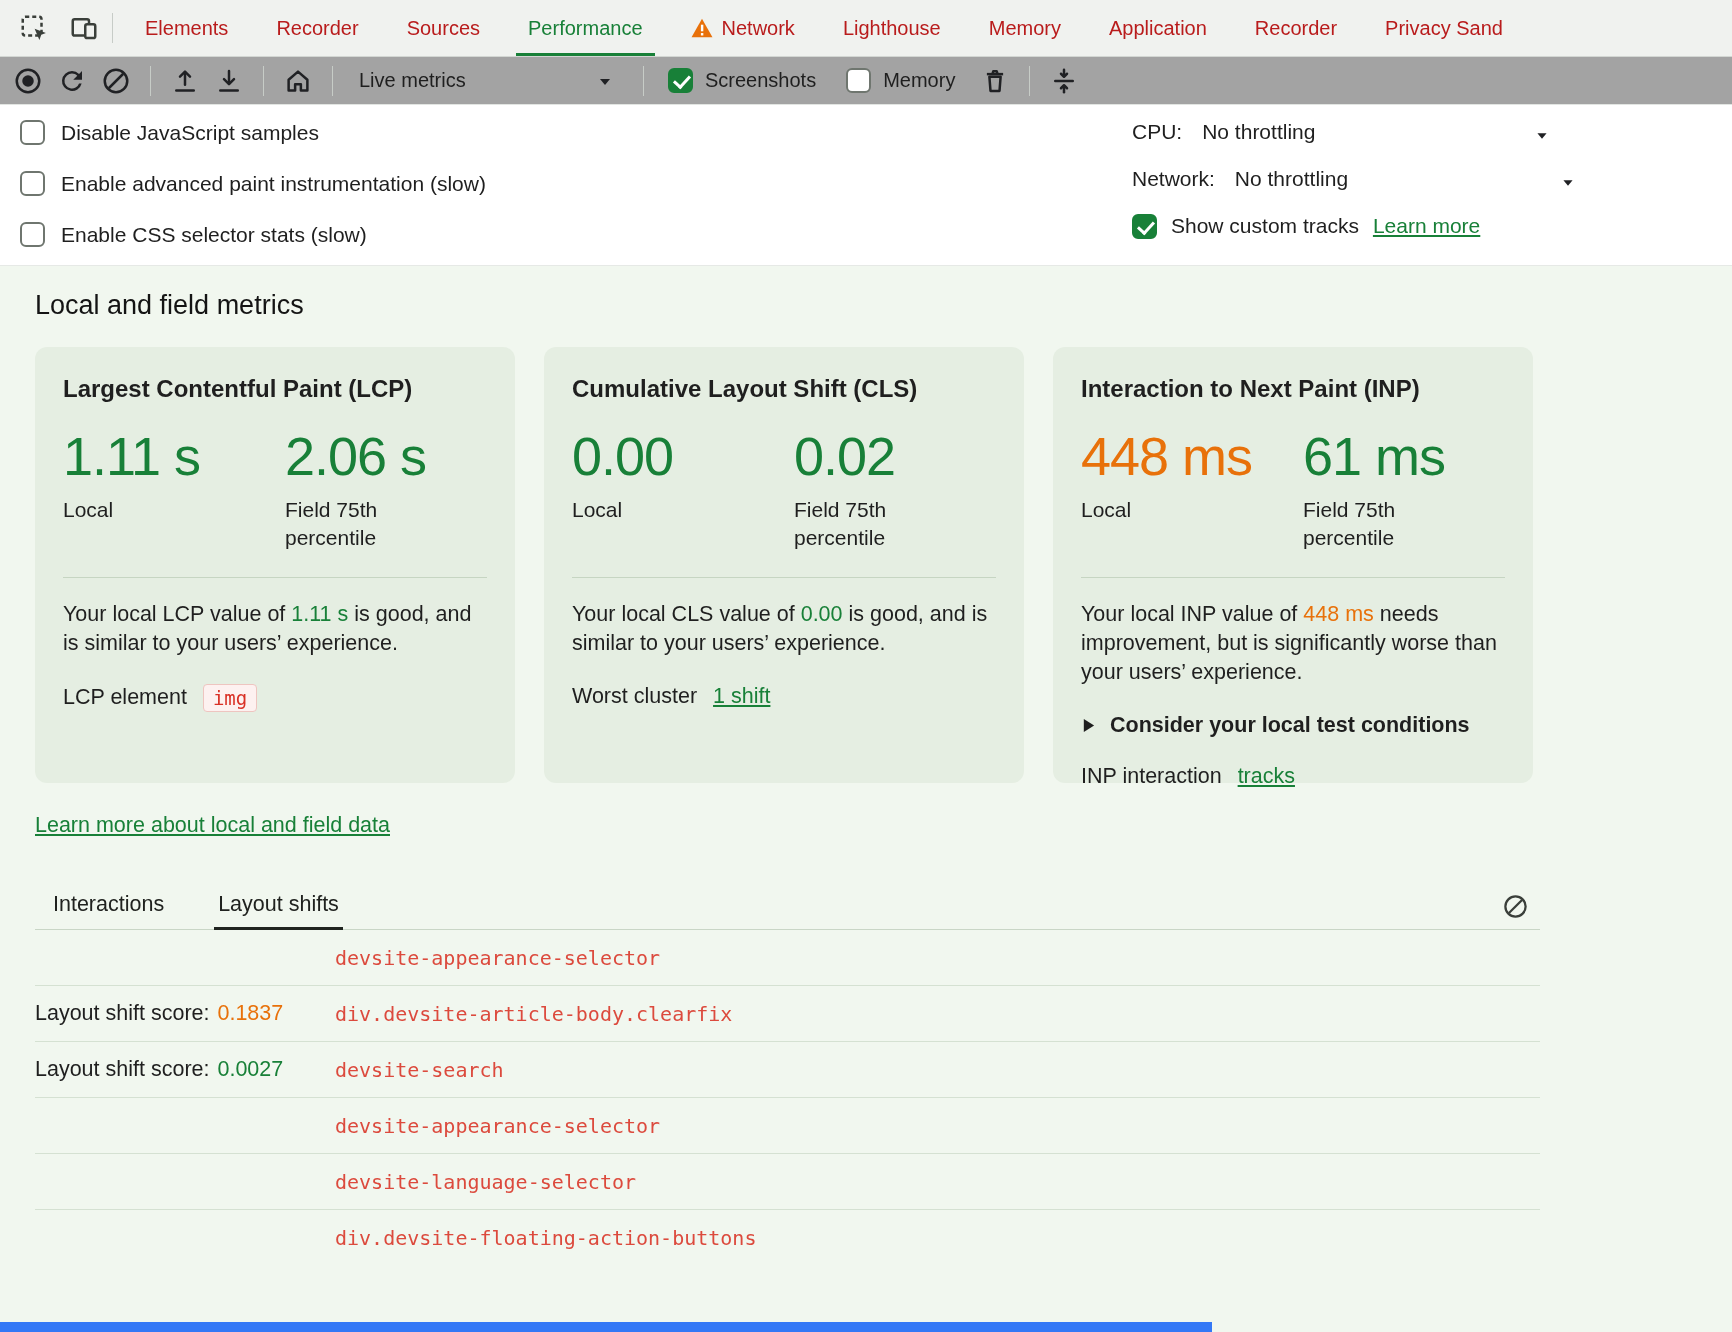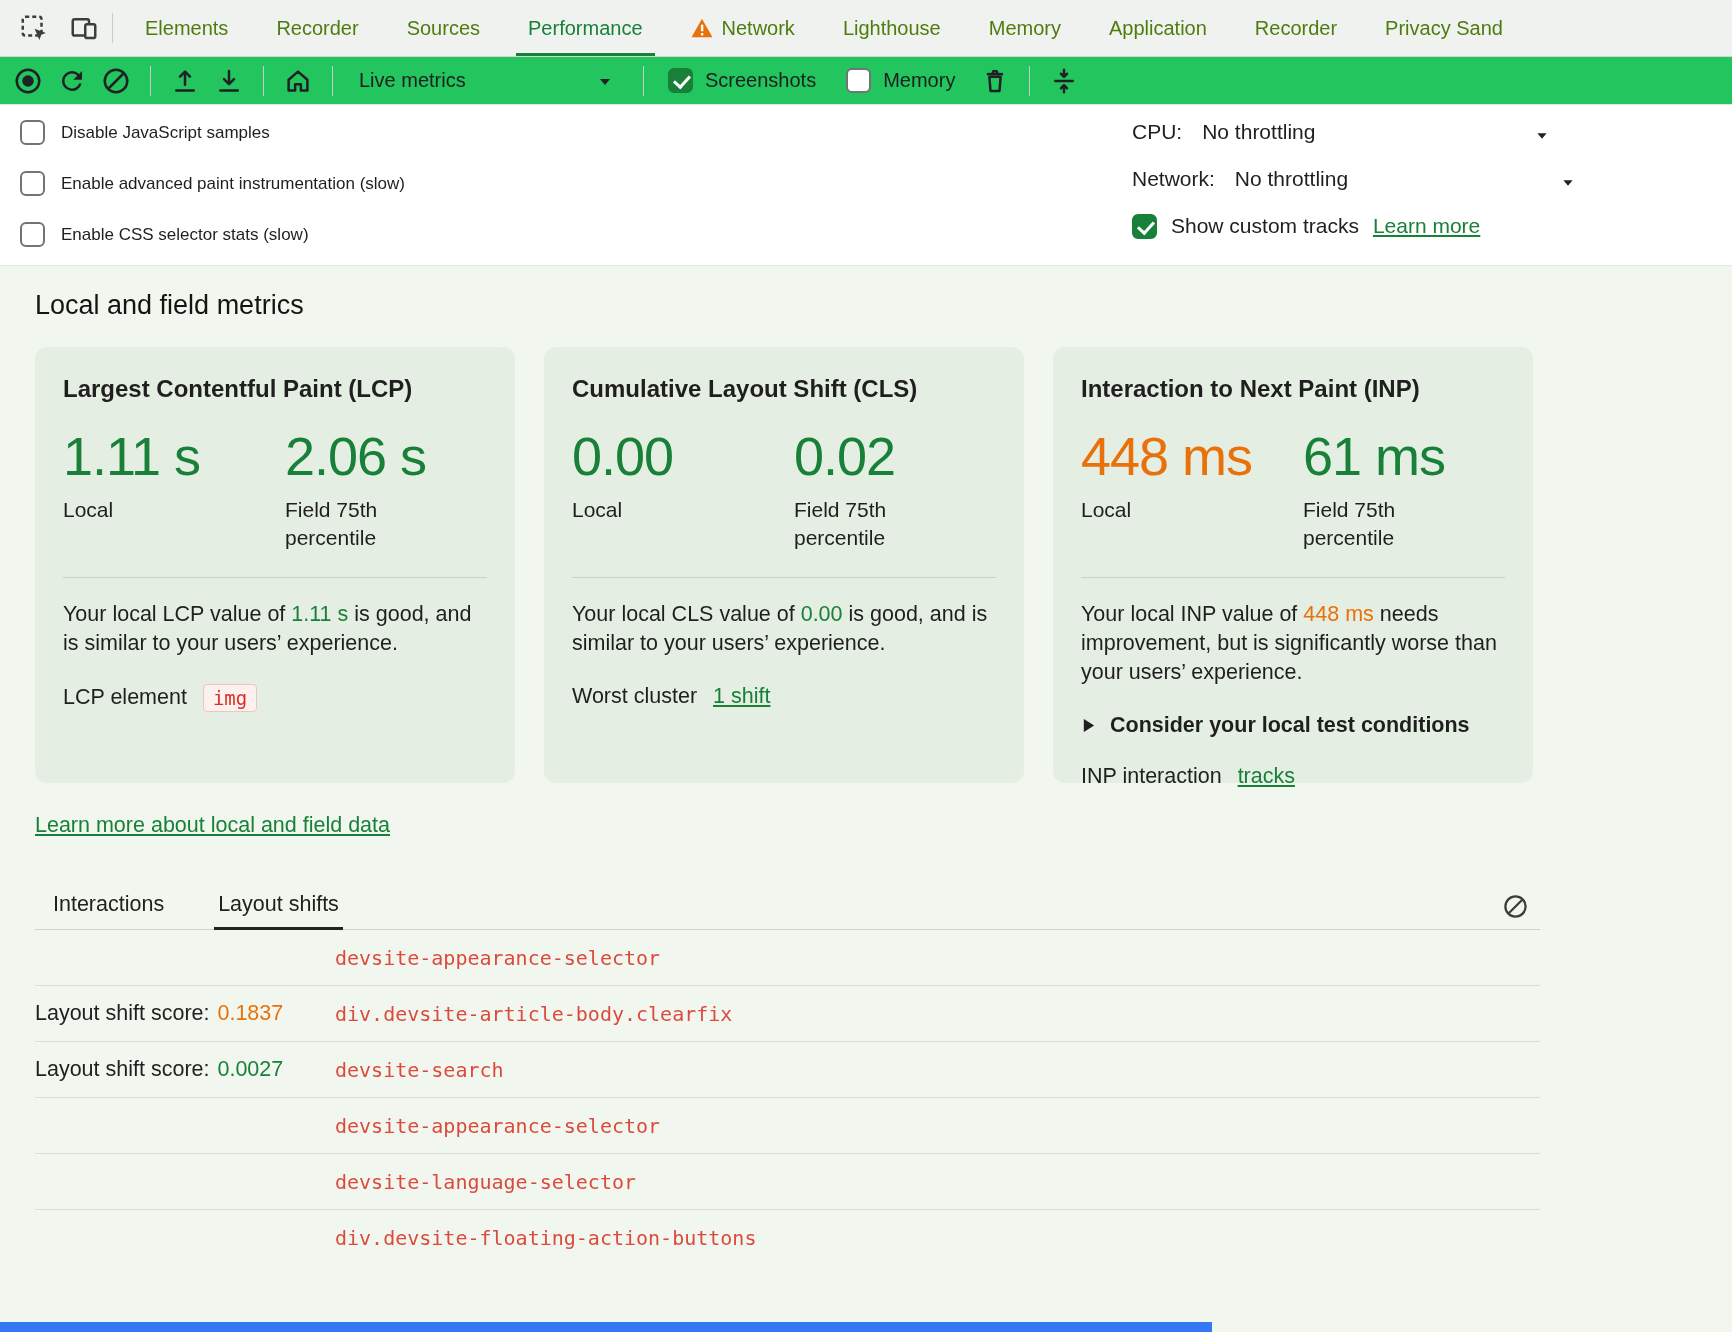--- a/index.html
+++ b/index.html
@@ -14,36 +14,36 @@
     display:flex;flex-direction:column;font-size:21px;
   }
   svg{display:block;}
   .icon-btn{border:none;background:transparent;display:flex;align-items:center;justify-content:center;border-radius:4px;cursor:pointer;padding:3px;flex:none;}
   .vdiv{width:1px;background:#c7ccc7;height:30px;align-self:center;margin:0 8px;flex:none;}
 
   
   .tabbar{height:57px;flex:none;background:#f0f2ef;border-bottom:1px solid #d3d7d3;display:flex;align-items:stretch;}
   .tb-tools{display:flex;align-items:center;gap:14px;padding:0 2px 0 16px;}
   .tabs{display:flex;align-items:stretch;overflow:hidden;}
-  .tab{display:flex;align-items:center;gap:9px;padding:0 24px;font-size:20px;color:#4d7c0f;position:relative;cursor:pointer;white-space:nowrap;}
+  .tab{display:flex;align-items:center;gap:9px;padding:0 24px;font-size:20px;color:#b91c1c;position:relative;cursor:pointer;white-space:nowrap;}
   .tab.active{color:var(--green);}
   .tab.active::after{content:"";position:absolute;left:12px;right:12px;bottom:0;height:3px;background:var(--green);}
 
   
-  .toolbar{height:48px;flex:none;background:#22c55e;border-bottom:1px solid #e2e5e2;display:flex;align-items:center;padding:0 10px;gap:8px;}
+  .toolbar{height:48px;flex:none;background:#a3a3a3;border-bottom:1px solid #e2e5e2;display:flex;align-items:center;padding:0 10px;gap:8px;}
   .dropdown{display:flex;align-items:center;justify-content:space-between;width:278px;padding:4px 10px;font-size:20px;border-radius:4px;cursor:pointer;background:transparent;border:none;color:var(--ink);}
   .cb-group{display:flex;align-items:center;gap:12px;padding:0 14px 0 8px;cursor:pointer;font-size:20px;white-space:nowrap;}
   .cbx{width:25px;height:25px;border:2px solid #6f766f;border-radius:6px;background:#fff;flex:none;cursor:pointer;position:relative;}
   .cbx.checked{background:var(--green);border-color:var(--green);}
   .cbx.checked::after{content:"";position:absolute;left:7px;top:2px;width:7px;height:13px;border:solid #fff;border-width:0 3px 3px 0;transform:rotate(42deg);}
 
   
   .settings{flex:none;background:#fff;position:relative;padding:15px 0 18px;border-bottom:1px solid #e6e9e6;}
   .settings-left{display:flex;flex-direction:column;gap:26px;padding-left:20px;}
-  .set-row{display:flex;align-items:center;gap:16px;font-size:17px;cursor:pointer;}
+  .set-row{display:flex;align-items:flex-end;gap:16px;font-size:21px;cursor:pointer;}
   .settings-right{position:absolute;left:1120px;top:15px;width:445px;display:flex;flex-direction:column;gap:21px;}
   .sel-row{display:flex;align-items:flex-start;gap:20px;position:relative;height:26px;font-size:21px;cursor:pointer;margin-left:12px;}
   .sel-arrow{position:absolute;top:4px;}
 
   
   .main{flex:1;background:#f1f7ef;padding:24px 192px 0 35px;overflow:hidden;position:relative;}
   .main h2{font-size:27px;font-weight:normal;margin-bottom:26px;color:#141414;}
   .cards{display:flex;gap:29px;}
   .card{width:480px;height:436px;background:#e5eee2;border-radius:12px;padding:28px;flex:none;}
   .card h3{font-size:24px;font-weight:bold;margin-bottom:26px;}

